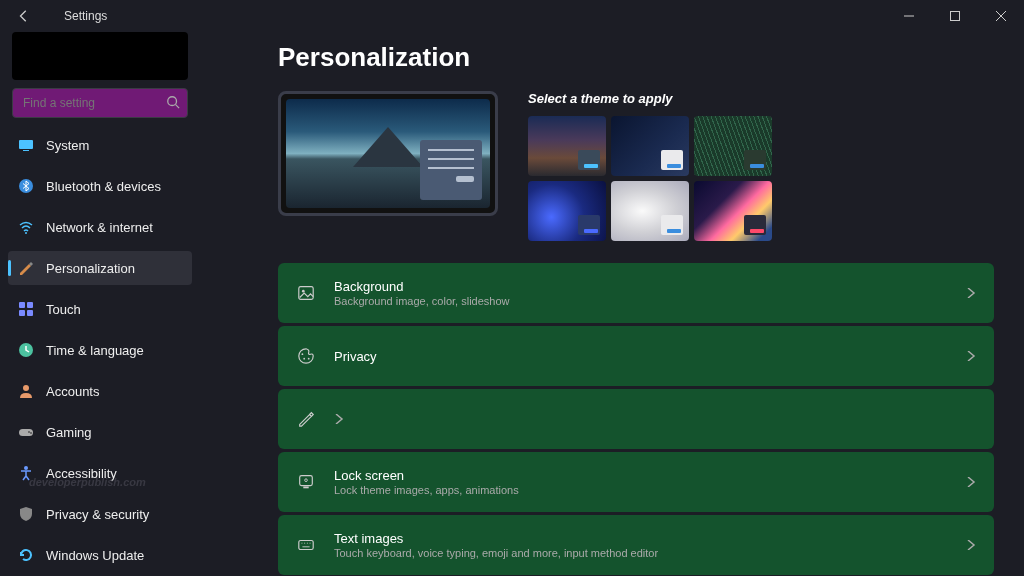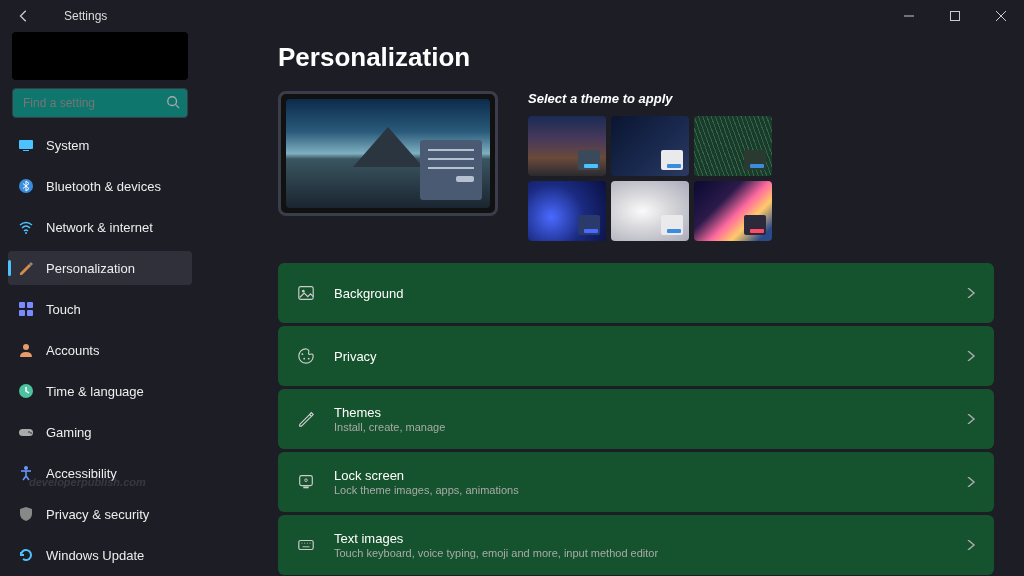--- a/index.html
+++ b/index.html
@@ -6,21 +6,21 @@
 html, body { width: 1024px; height: 576px; background: #1c1d25; color: #fff; overflow: hidden; }
 .titlebar { height: 32px; display: flex; align-items: center; padding-left: 12px; }
 .back-btn { width: 24px; height: 24px; display: flex; align-items: center; justify-content: center; cursor: pointer; }
 .title { margin-left: 28px; font-size: 12px; color: #ddd; }
 .winbtns { margin-left: auto; display: flex; }
 .winbtn { width: 46px; height: 32px; display: flex; align-items: center; justify-content: center; cursor: pointer; }
 .body { display: flex; height: 544px; }
 .sidebar { width: 200px; padding: 0 8px; display: flex; flex-direction: column; }
 .profile { height: 48px; background: #000; margin: 0 4px 6px; border-radius: 4px; }
 .search { position: relative; margin: 2px 4px 10px; }
-.search input { width: 100%; height: 30px; background: #0f766e; border: 1px solid #3a3b44; border-radius: 4px; padding: 0 30px 0 10px; color: #ccc; font-size: 12px; outline: none; }
+.search input { width: 100%; height: 30px; background: #701a75; border: 1px solid #3a3b44; border-radius: 4px; padding: 0 30px 0 10px; color: #ccc; font-size: 12px; outline: none; }
 .search .sicon { position: absolute; right: 8px; top: 7px; color: #aaa; }
 .nav { display: flex; flex-direction: column; gap: 7px; }
 .nav-item { height: 34px; display: flex; align-items: center; padding: 0 10px; border-radius: 4px; cursor: pointer; font-size: 13px; color: #eee; gap: 12px; }
 .nav-item.active { background: #2f3039; position: relative; }
 .nav-item.active::before { content: ""; position: absolute; left: 0; top: 9px; width: 3px; height: 16px; background: #4cc2ff; border-radius: 2px; }
 .nav-item .icn { width: 16px; height: 16px; display: flex; align-items: center; justify-content: center; }
 .watermark { position: absolute; left: 29px; bottom: 88px; font-size: 11px; font-weight: 700; color: rgba(60,60,70,0.9); font-style: italic; pointer-events: none; }
 .main { flex: 1; padding: 10px 30px 0 78px; overflow-y: auto; position: relative; }
 .main::-webkit-scrollbar { width: 6px; }
 .main::-webkit-scrollbar-thumb { background: #444; border-radius: 3px; }
@@ -139,34 +139,34 @@
               <rect x="9" y="1" width="6" height="6" rx="1" fill="#7a8aff"></rect>
               <rect x="1" y="9" width="6" height="6" rx="1" fill="#7a8aff"></rect>
               <rect x="9" y="9" width="6" height="6" rx="1" fill="#7a8aff"></rect>
             </svg>
           </span>
           <span>Touch</span>
         </div>
       <div class="nav-item">
           <span class="icn">
             <svg width="16" height="16">
+              <circle cx="8" cy="8" r="7" fill="#4cc2a0"></circle>
+              <path d="M8 4 V8 L11 10" stroke="#fff" fill="none" stroke-width="1.5"></path>
+            </svg>
+          </span>
+          <span>Time &amp; language</span>
+        </div>
+      <div class="nav-item">
+          <span class="icn">
+            <svg width="16" height="16">
               <circle cx="8" cy="5" r="3" fill="#e89a6a"></circle>
               <path d="M2 15 Q2 10 8 10 Q14 10 14 15 Z" fill="#e89a6a"></path>
             </svg>
           </span>
           <span>Accounts</span>
-        </div>
-      <div class="nav-item">
-          <span class="icn">
-            <svg width="16" height="16">
-              <circle cx="8" cy="8" r="7" fill="#4cc2a0"></circle>
-              <path d="M8 4 V8 L11 10" stroke="#fff" fill="none" stroke-width="1.5"></path>
-            </svg>
-          </span>
-          <span>Time &amp; language</span>
         </div>
       <div class="nav-item">
           <span class="icn">
             <svg width="16" height="16">
               <rect x="1" y="5" width="14" height="7" rx="3.5" fill="#aaa"></rect>
               <circle cx="11" cy="8" r="1" fill="#555"></circle>
               <circle cx="13" cy="9" r="1" fill="#555"></circle>
             </svg>
           </span>
           <span>Gaming</span>
@@ -250,20 +250,21 @@
       <div class="option-row">
         <span class="opicon">
             <svg width="18" height="18" viewBox="0 0 20 20">
               <rect x="2" y="3" width="16" height="14" rx="2" stroke="#ccc" fill="none" stroke-width="1.3"></rect>
               <circle cx="7" cy="8" r="1.5" fill="#ccc"></circle>
               <path d="M3 15 L8 10 L12 14 L15 11 L18 14" stroke="#ccc" fill="none" stroke-width="1.3"></path>
             </svg>
           </span>
         <div class="optxt">
             <div class="opt-title">Background</div>
+            <div class="opt-sub">Background image, color, slideshow</div>
           </div>
         <span class="chev">
             <svg width="10" height="10">
               <path d="M2 0 L8 5 L2 10" stroke="#aaa" fill="none" stroke-width="1.5"></path>
             </svg>
           </span>
       </div>
       <div class="option-row">
         <span class="opicon">
             <svg width="18" height="18" viewBox="0 0 20 20">
@@ -281,24 +282,20 @@
               <path d="M2 0 L8 5 L2 10" stroke="#aaa" fill="none" stroke-width="1.5"></path>
             </svg>
           </span>
       </div>
       <div class="option-row">
         <span class="opicon">
             <svg width="18" height="18" viewBox="0 0 20 20">
               <path d="M3 16 L14 5 L16 7 L5 18 L3 18 Z M14 5 L16 3 L18 5 L16 7 Z" stroke="#ccc" fill="none" stroke-width="1.3"></path>
             </svg>
           </span>
-        <div class="optxt">
-            <div class="opt-title">Themes</div>
-            <div class="opt-sub">Install, create, manage</div>
-          </div>
         <span class="chev">
             <svg width="10" height="10">
               <path d="M2 0 L8 5 L2 10" stroke="#aaa" fill="none" stroke-width="1.5"></path>
             </svg>
           </span>
       </div>
       <div class="option-row">
         <span class="opicon">
             <svg width="18" height="18" viewBox="0 0 20 20">
               <rect x="3" y="3" width="14" height="11" rx="2" stroke="#ccc" fill="none" stroke-width="1.3"></rect>

